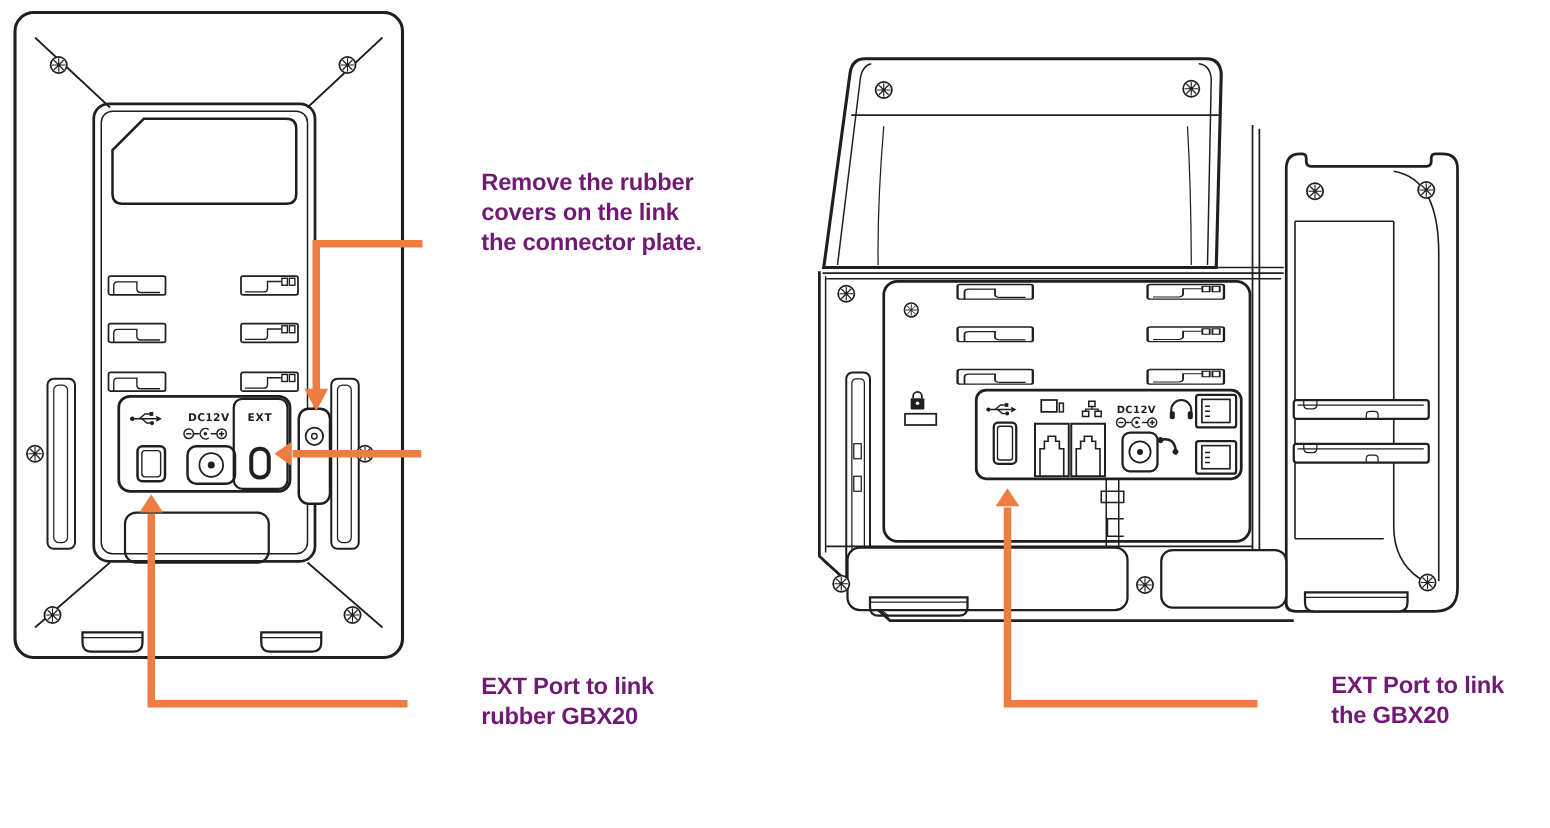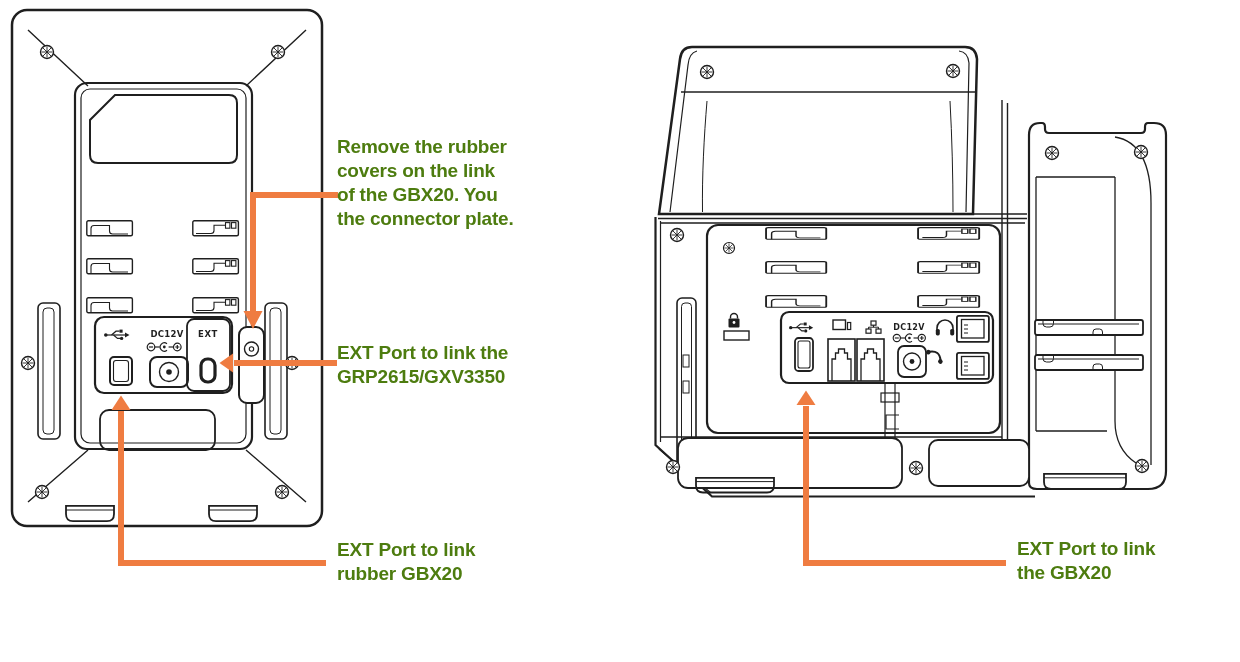--- a/index.html
+++ b/index.html
@@ -2,22 +2,22 @@
 <html><head>
 <meta charset="utf-8">
 <style>
   html,body{margin:0;padding:0;background:#ffffff;}
   .canvas{position:relative;width:1240px;height:662px;background:#fff;overflow:hidden;
           font-family:"Liberation Sans", sans-serif;}
   .dev{position:absolute;}
   .dev-left{left:6px;top:6px;}
   .dev-right{left:645px;top:25px;}
   .overlay{position:absolute;left:0;top:0;pointer-events:none;}
-  .note{position:absolute;color:#4d7c0f;font-weight:700;font-size:19px;line-height:24px;
-        letter-spacing:-0.2px;white-space:nowrap;}
+  .note{position:absolute;color:#701a75;font-weight:700;font-size:19px;line-height:24px;
+        letter-spacing:-0.2px;white-space:nowrap;margin-left:48px;}
   
   svg .ln{stroke:#1f1f1f;fill:none;stroke-linecap:butt;}
   svg .wf{stroke:#1f1f1f;fill:#ffffff;}
   svg .fl{fill:#1f1f1f;stroke:none;}
   svg text{font-family:"DejaVu Sans", sans-serif;font-weight:bold;fill:#1f1f1f;}
   .s09{stroke-width:.9}.s10{stroke-width:1}.s11{stroke-width:1.1}.s12{stroke-width:1.2}
   .s13{stroke-width:1.3}.s14{stroke-width:1.4}.s16{stroke-width:1.6}.s18{stroke-width:1.8}
   .s20{stroke-width:2}.s22{stroke-width:2.2}.s25{stroke-width:2.5}.s32{stroke-width:3.2}
 </style>
 </head>
@@ -318,28 +318,23 @@
       <g>
         <path d="M1006,563 H806 V406" fill="none"></path>
         <polygon points="796.5,405 815.5,405 806,390.5" stroke="none"></polygon>
       </g>
     </g>
   </svg>
 
   <div class="note" style="left:337px;top:135px">
     <div>Remove the rubber</div>
     <div>covers on the link</div>
-    <div>of the GBX20. You</div>
     <div>the connector plate.</div>
   </div>
 
-  <div class="note" style="left:337px;top:341px">
-    <div>EXT Port to link the</div>
-    <div>GRP2615/GXV3350</div>
-  </div>
 
   <div class="note" style="left:337px;top:538px">
     <div>EXT Port to link</div>
     <div>rubber GBX20</div>
   </div>
 
   <div class="note" style="left:1017px;top:537px">
     <div>EXT Port to link</div>
     <div>the GBX20</div>
   </div>

